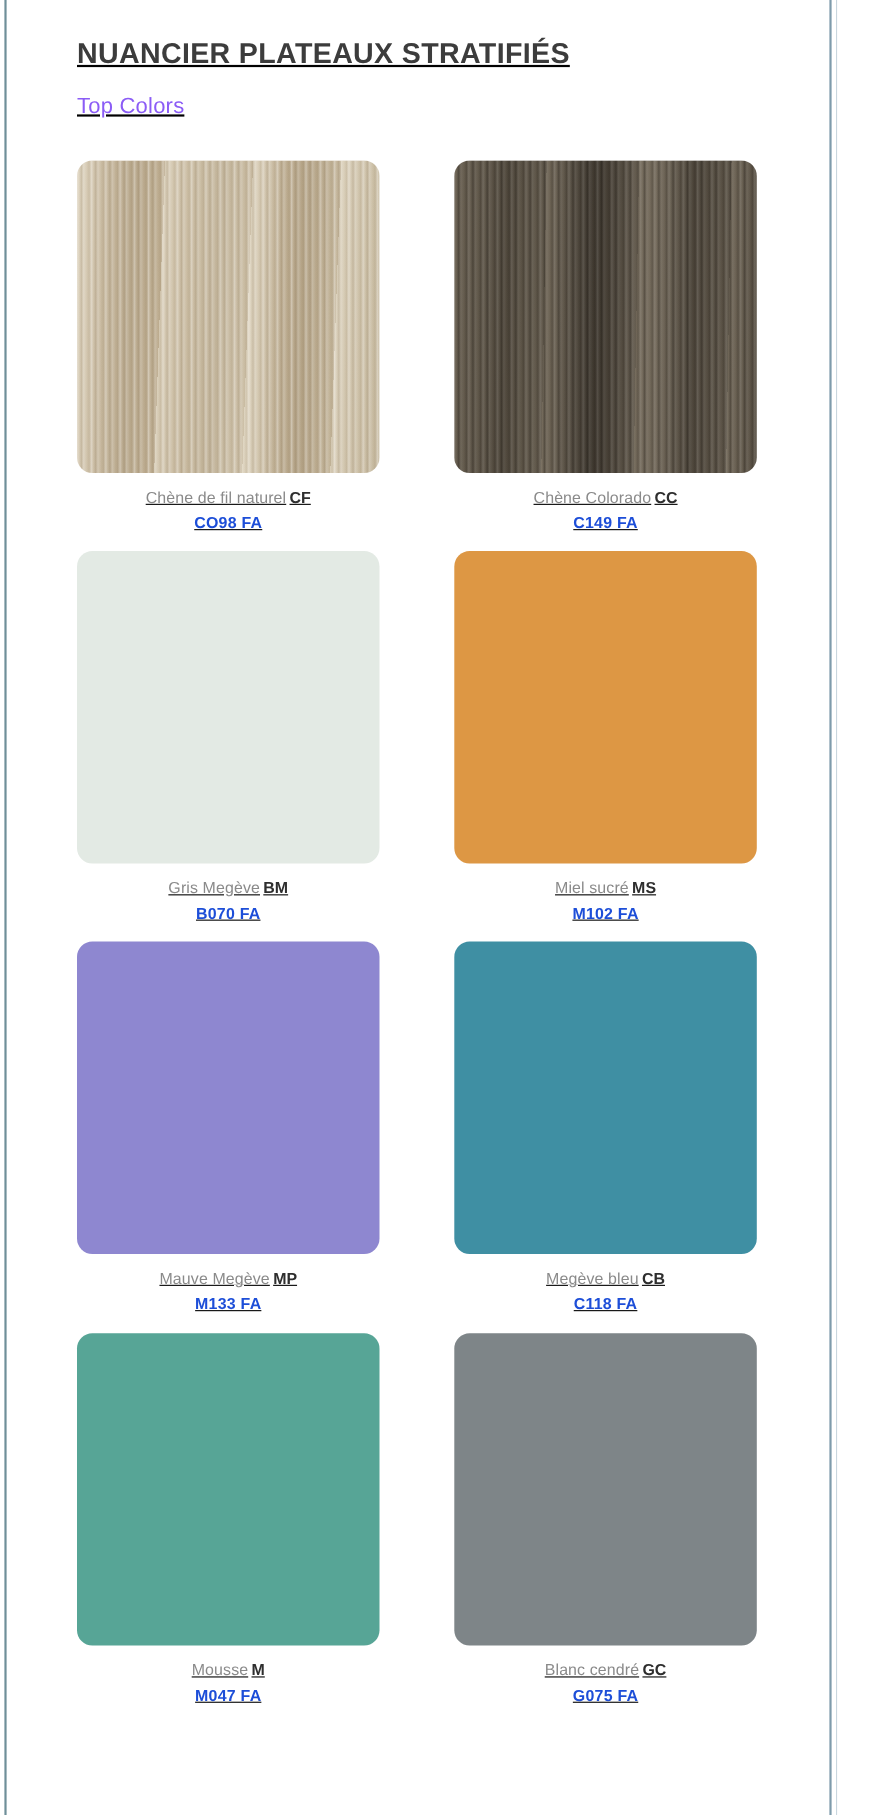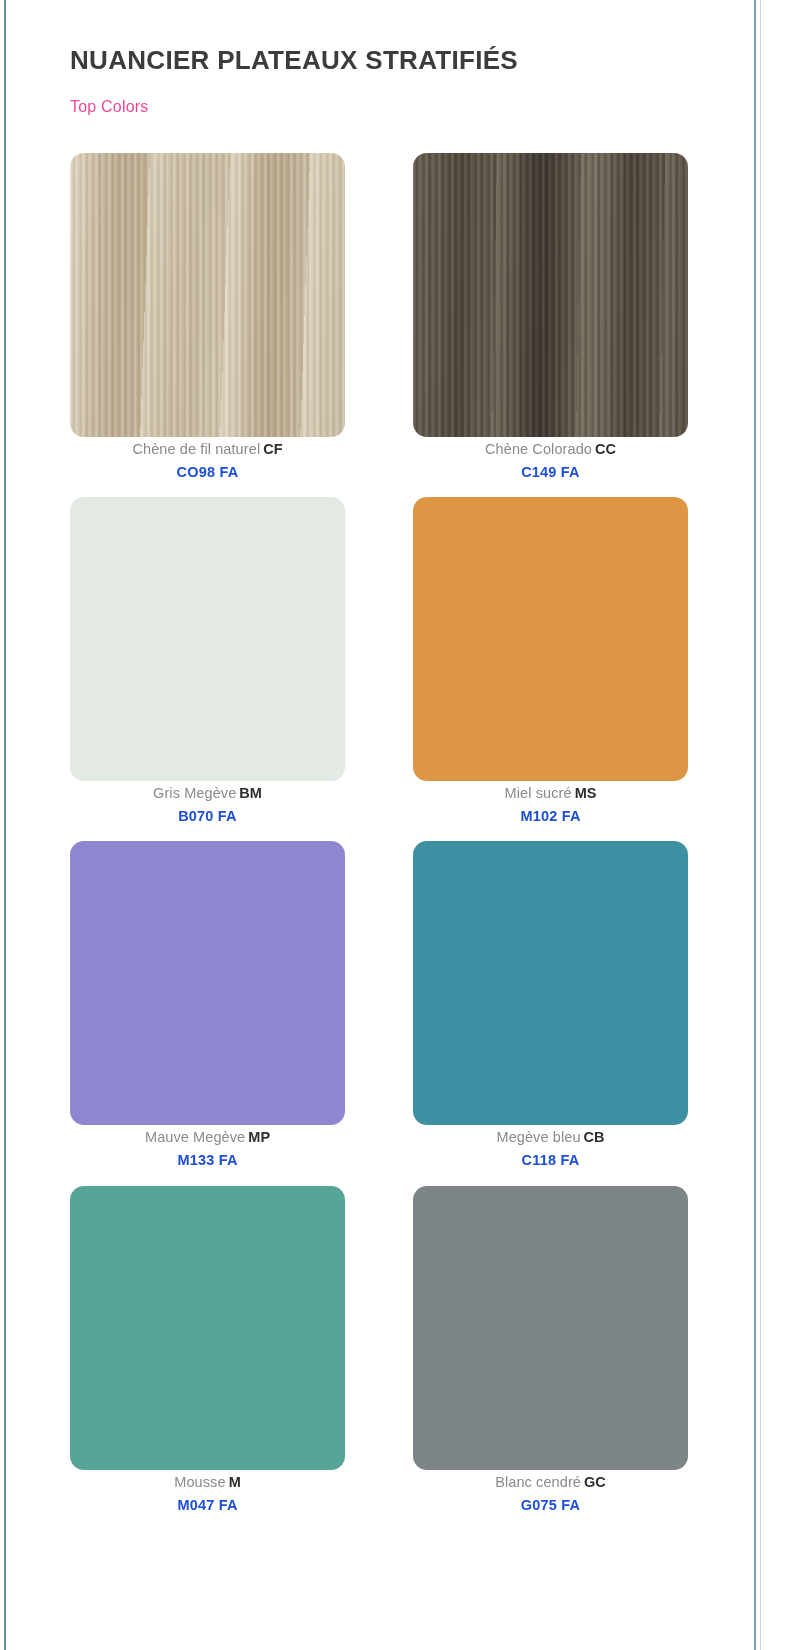--- a/index.html
+++ b/index.html
@@ -23,35 +23,35 @@
     position:absolute; left:754px; top:0; width:2px; height:1650px;
     background:#7e9bab;
   }
   .rule-right-outer {
     position:absolute; left:760px; top:0; width:1px; height:1650px;
     background:#c9d6de;
   }
 
   .content {
     position:absolute;
-    left:70px; top:12px; width:620px;
+    left:70px; top:0; width:620px;text-decoration:underline;
   }
 
   .title {
     font-size:26px;
     font-weight:700;
     letter-spacing:0.3px;
     color:#3c3c3c;
     padding-top:34px;
     line-height:1.15;
   }
   .subtitle {
-    font-size:16px;
+    font-size:20px;
     font-weight:400;
-    color:#ec4899;
+    color:#8b5cf6;
     padding-top:22px;
     letter-spacing:0.2px;
   }
 
   .grid {
     margin-top:37px;
     display:grid;
     grid-template-columns:275px 275px;
     column-gap:68px;
     row-gap:0px;
@@ -64,20 +64,21 @@
   }
   .swatch {
     width:275px;
     height:284px;
     border-radius:14px;
     position:relative;
     overflow:hidden;
   }
   .caption {
     text-align:center;
+    padding-top:11px;
     padding-bottom:14px;
     line-height:1.45;
   }
   .cap-name {
     font-size:14.5px;
     color:#8a8a8a;
     font-weight:400;
     letter-spacing:0.1px;
   }
   .cap-abbr {

